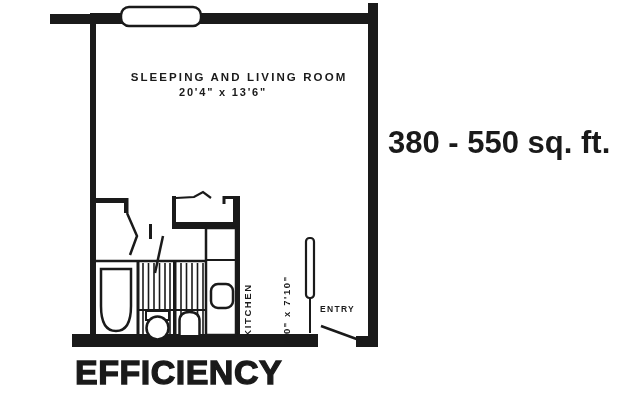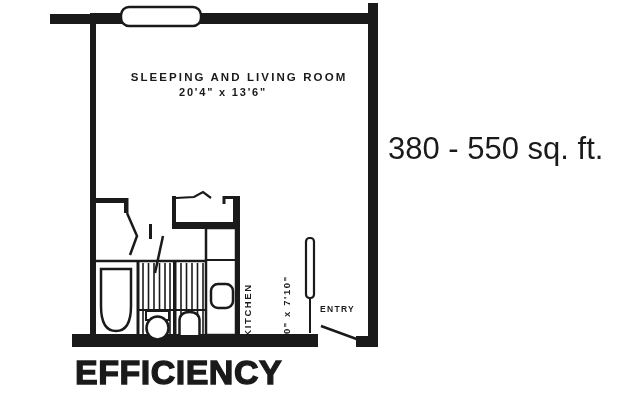--- a/index.html
+++ b/index.html
@@ -10,21 +10,21 @@
   #plan-svg{position:absolute;left:0;top:0;}
   .lbl{position:absolute;color:#1a1a1a;white-space:pre;}
   .hand{font-weight:bold;}
   #room-name{left:128px;top:71px;width:222px;text-align:center;font-size:11.5px;letter-spacing:2.1px;}
   #room-dims{left:138px;top:86px;width:170px;text-align:center;font-size:11px;letter-spacing:1.8px;}
   #kitchen-label{
     left:267px;top:271px;width:86px;margin-left:-43px;margin-top:-13px;
     transform:rotate(-90deg);text-align:center;font-size:9.5px;letter-spacing:1.6px;line-height:13px;
   }
   #entry-label{left:320px;top:304px;font-size:8.5px;letter-spacing:1.3px;}
-  #sqft-label{left:388px;top:131px;font-size:31px;letter-spacing:0px;font-weight:normal;}
+  #sqft-label{left:388px;top:125px;font-size:31px;letter-spacing:0px;font-weight:bold;}
   #plan-title{
     left:75px;top:353px;width:292px;text-align:left;
     font-size:34px;font-weight:bold;letter-spacing:0.5px;
     -webkit-text-stroke:1.3px #1a1a1a;
   }
 </style>
 </head>
 <body>
 
 <div id="stage">

